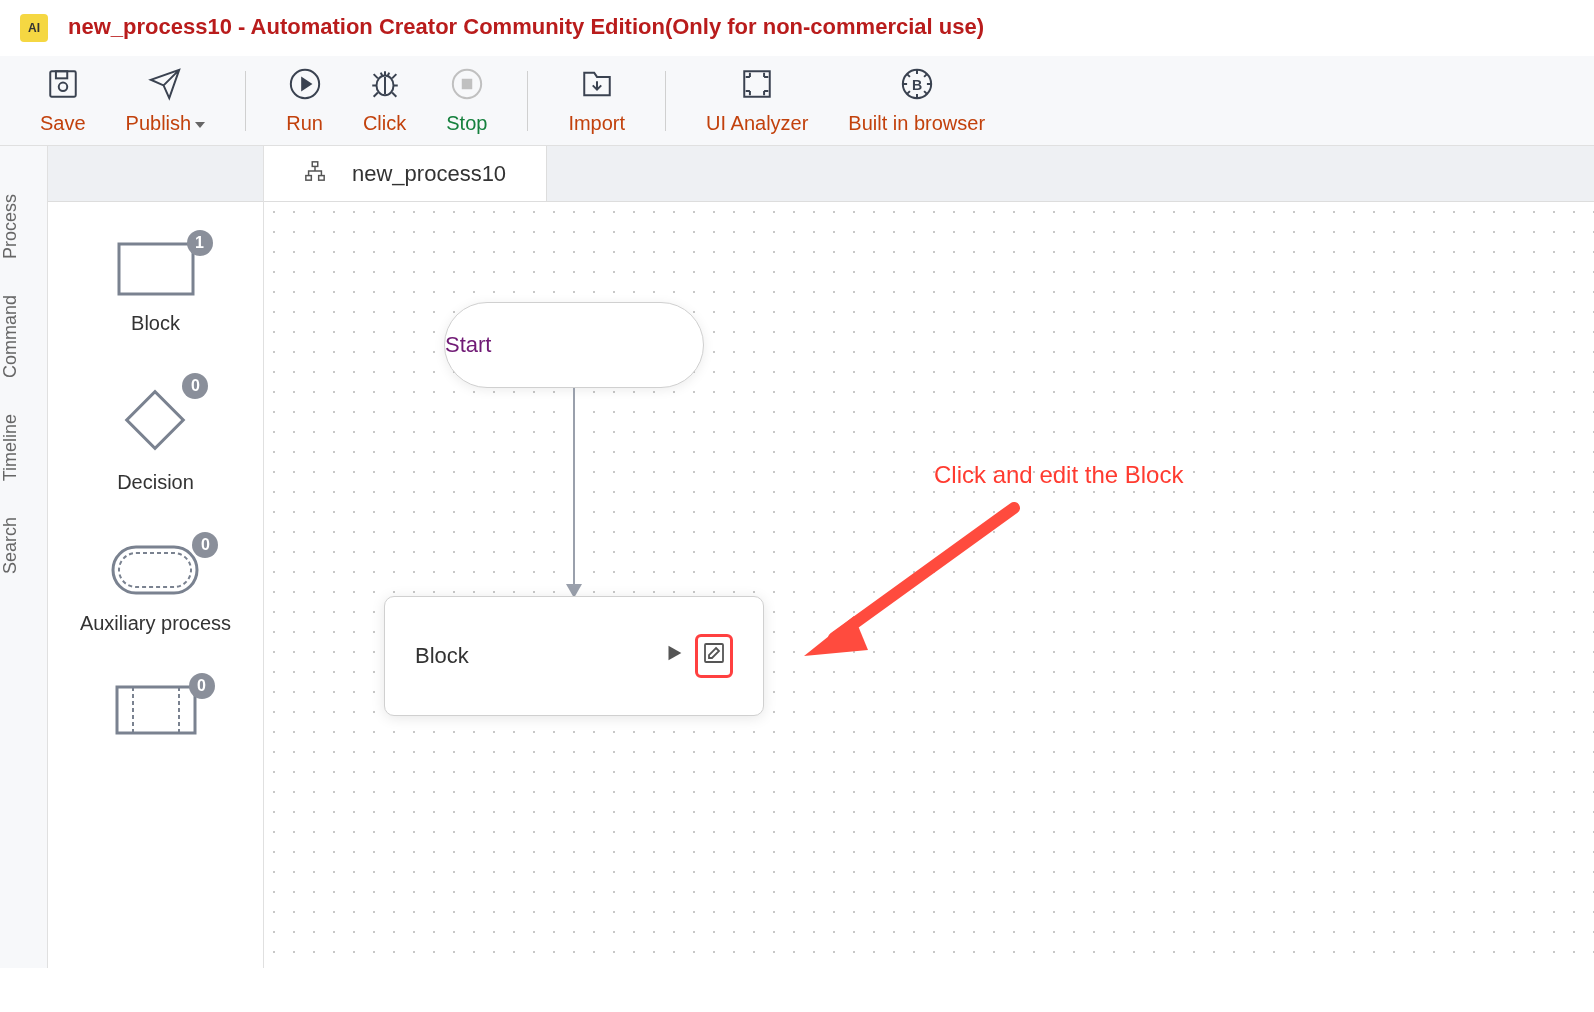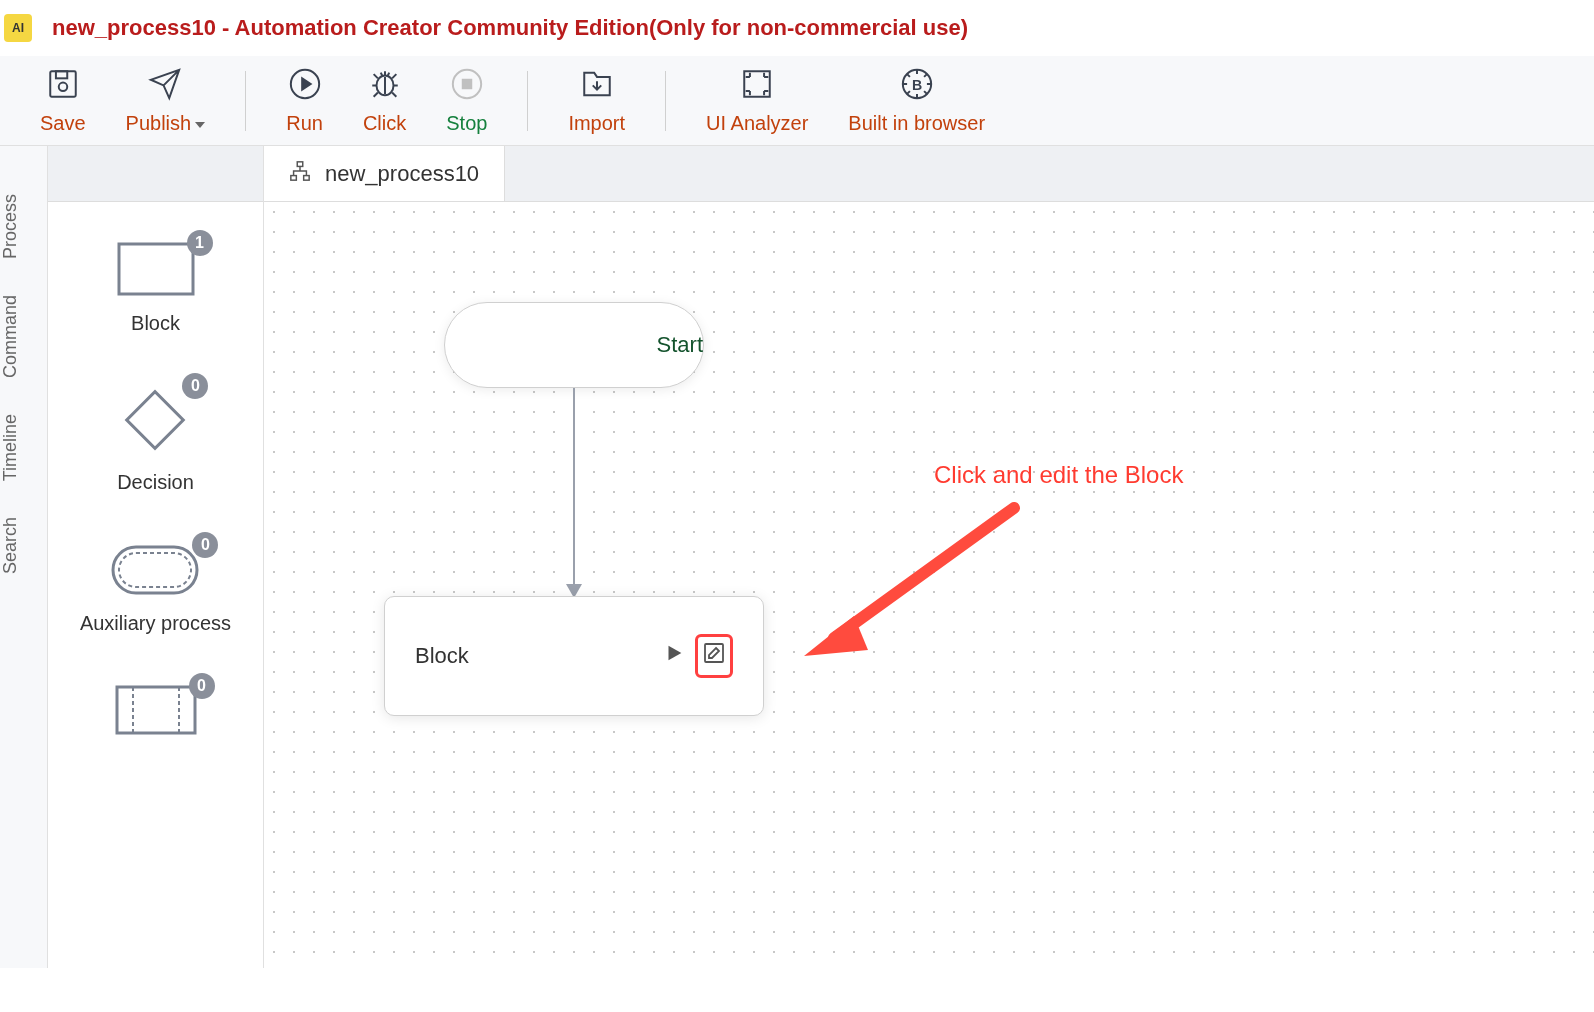--- a/index.html
+++ b/index.html
@@ -6,22 +6,22 @@
     body {
       font-family: -apple-system, BlinkMacSystemFont, "Segoe UI", Arial, sans-serif;
       background: #fff;
       width: 1594px;
       height: 1012px;
       overflow: hidden;
       position: relative;
     }
     .titlebar {
       display: flex;
-      align-items: center;
-      padding: 14px 4px;
+      align-items: flex-start;
+      padding: 14px 20px;
       gap: 20px;
     }
     .app-logo {
       width: 28px;
       height: 28px;
       background: #f5d742;
       border-radius: 4px;
       display: flex;
       align-items: center;
       justify-content: center;
@@ -164,42 +164,42 @@
     .canvas-tab-strip {
       height: 56px;
       background: #eef0f3;
       border-bottom: 1px solid #ddd;
       display: flex;
       align-items: center;
     }
     .canvas-tab {
       display: flex;
       align-items: center;
-      gap: 14px;
-      padding: 14px 25px;
+      gap: 26px;
+      padding: 14px 40px;
       background: #fff;
       font-size: 22px;
       color: #333;
       height: 100%;
       border-right: 1px solid #ddd;
     }
     .start-node {
       position: absolute;
       top: 100px;
       left: 180px;
       width: 260px;
       height: 86px;
       background: #fff;
       border: 1px solid #d0d0d0;
       border-radius: 43px;
       display: flex;
       align-items: center;
-      justify-content: flex-end;
+      justify-content: flex-start;
       font-size: 22px;
-      color: #14532d;
+      color: #701a75;
       box-shadow: 0 2px 12px rgba(0,0,0,0.08);
     }
     .block-node {
       position: absolute;
       top: 394px;
       left: 120px;
       width: 380px;
       height: 120px;
       background: #fff;
       border: 1px solid #d0d0d0;

